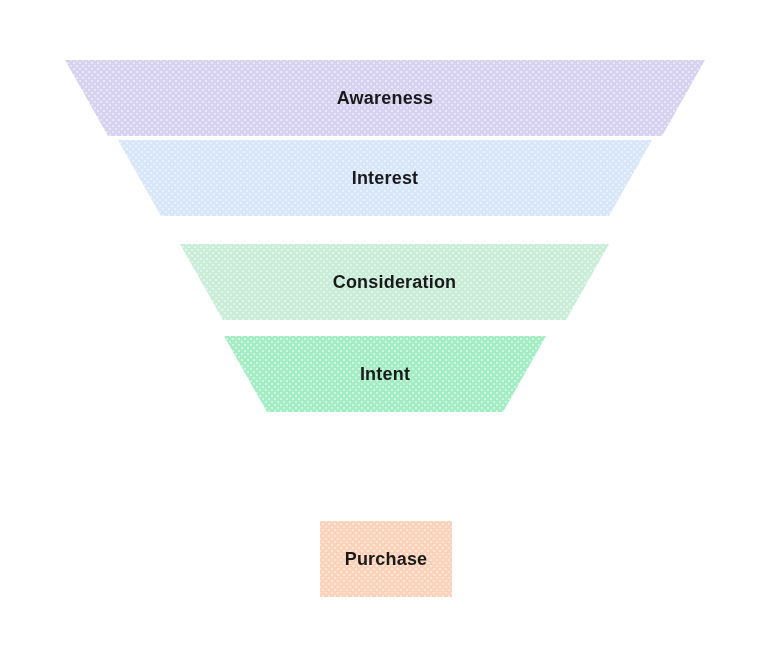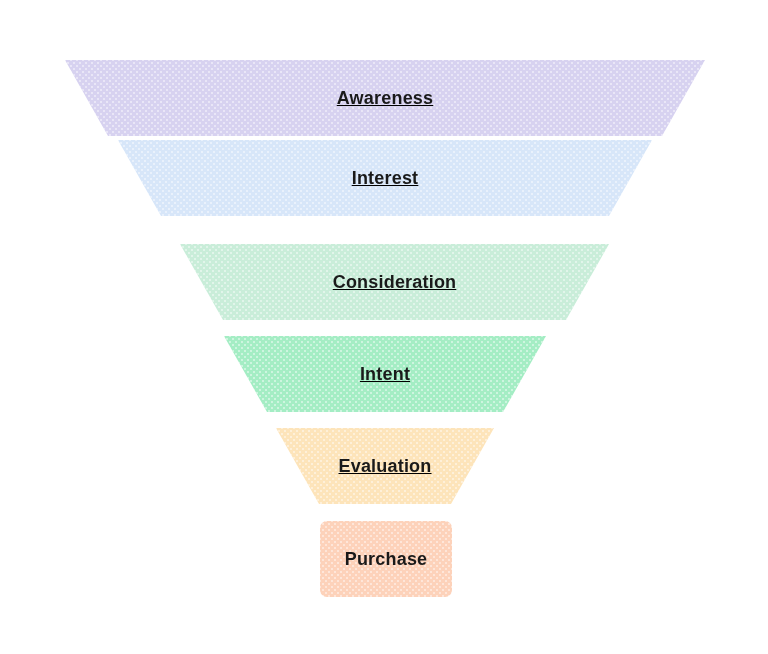--- a/index.html
+++ b/index.html
@@ -28,21 +28,20 @@
     
     background-image:
       radial-gradient(circle, rgba(255,255,255,0.45) 1px, rgba(255,255,255,0) 1.3px),
       radial-gradient(circle, rgba(255,255,255,0.45) 1px, rgba(255,255,255,0) 1.3px);
     background-size: 6px 6px, 6px 6px;
     background-position: 0 0, 3px 3px;
   }
   
   .trap {
     clip-path: polygon(0 0, 100% 0, calc(100% - 43px) 100%, 43px 100%);
-    text-decoration: underline;
   }
   .stage-awareness     { top: 60px;  left: 65px;  width: 640px; }
   .stage-interest      { top: 140px; left: 118px; width: 534px; justify-content: center; }
   .stage-consideration { top: 244px; left: 180px; width: 429px; }
   .stage-intent        { top: 336px; left: 224px; width: 322px; }
   .stage-evaluation    { top: 428px; left: 276px; width: 218px; }
   .stage-purchase      { top: 521px; left: 320px; width: 132px; }
   .stage-label {
     font-size: 18px;
     font-weight: 700;
@@ -66,21 +65,18 @@
   </div>
 
   <div class="stage trap stage-consideration" style="background-color: rgb(201, 237, 217);">
     <span class="stage-label" style="color: rgb(26, 26, 26);">Consideration</span>
   </div>
 
   <div class="stage trap stage-intent" style="background-color: rgb(164, 237, 196); justify-content: center;">
     <span class="stage-label" style="color: rgb(26, 26, 26);">Intent</span>
   </div>
 
-  <div class="stage trap stage-evaluation" style="background-color: rgb(253, 228, 186);">
-    <span class="stage-label" style="color: rgb(26, 26, 26);">Evaluation</span>
-  </div>
 
-  <div class="stage stage-purchase" style="background-color: rgb(253, 210, 186); border-radius: 7px;">
+  <div class="stage stage-purchase" style="background-color: rgb(253, 210, 186);">
     <span class="stage-label" style="color: rgb(26, 26, 26);">Purchase</span>
   </div>
 
 </div>
 
 </body></html>

